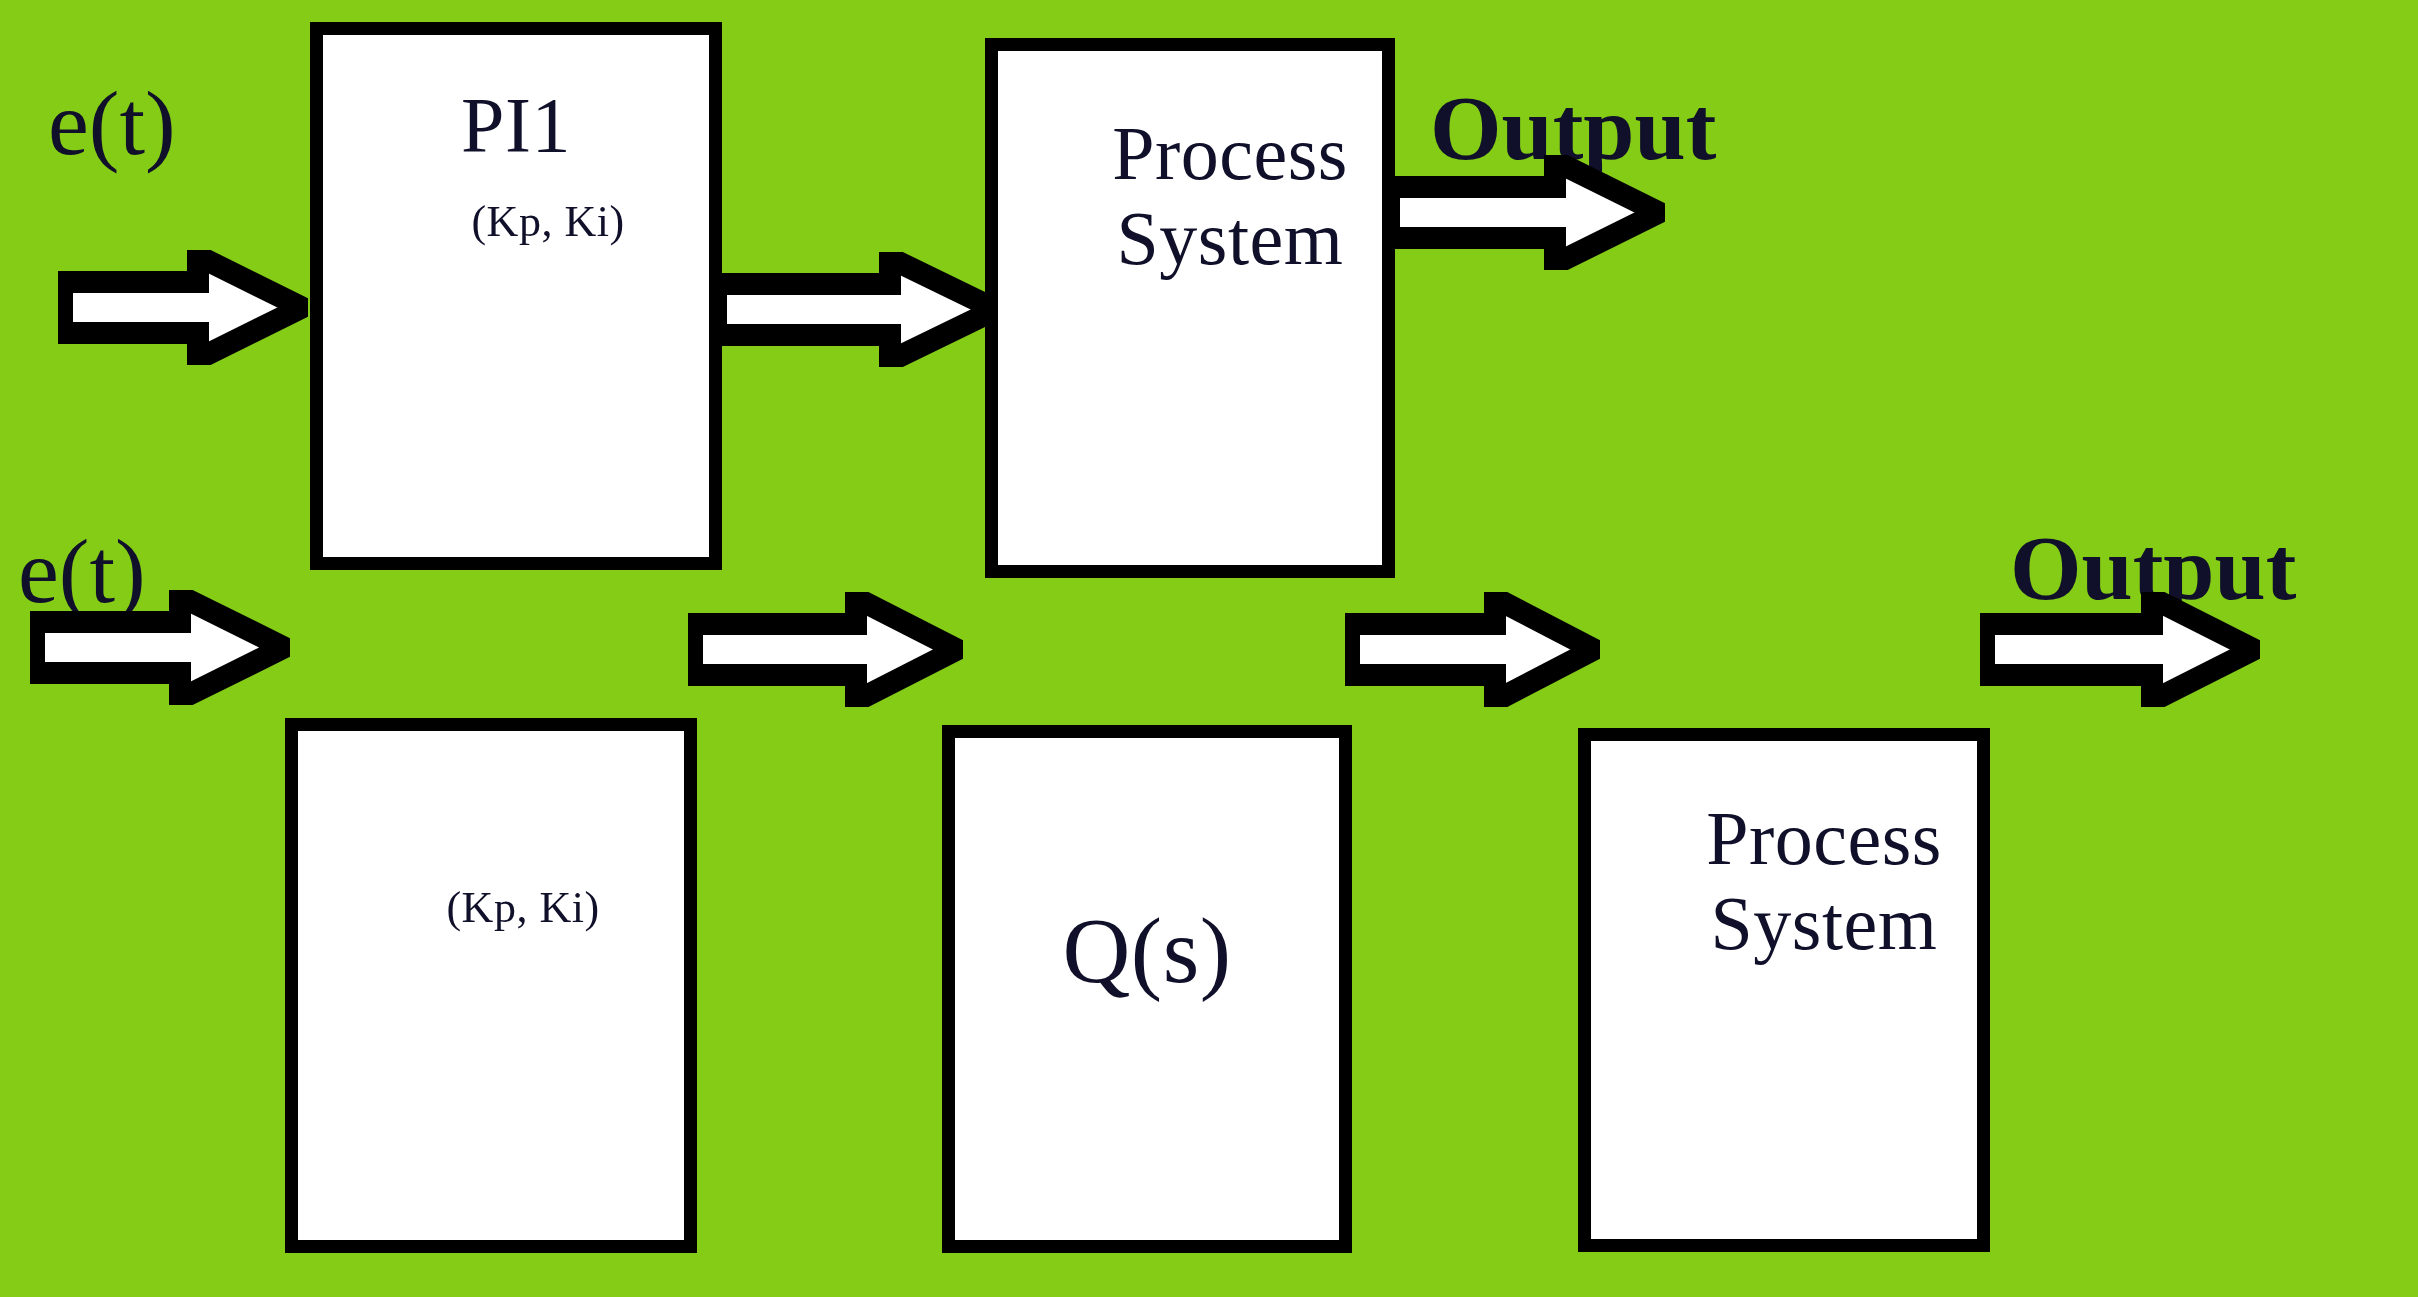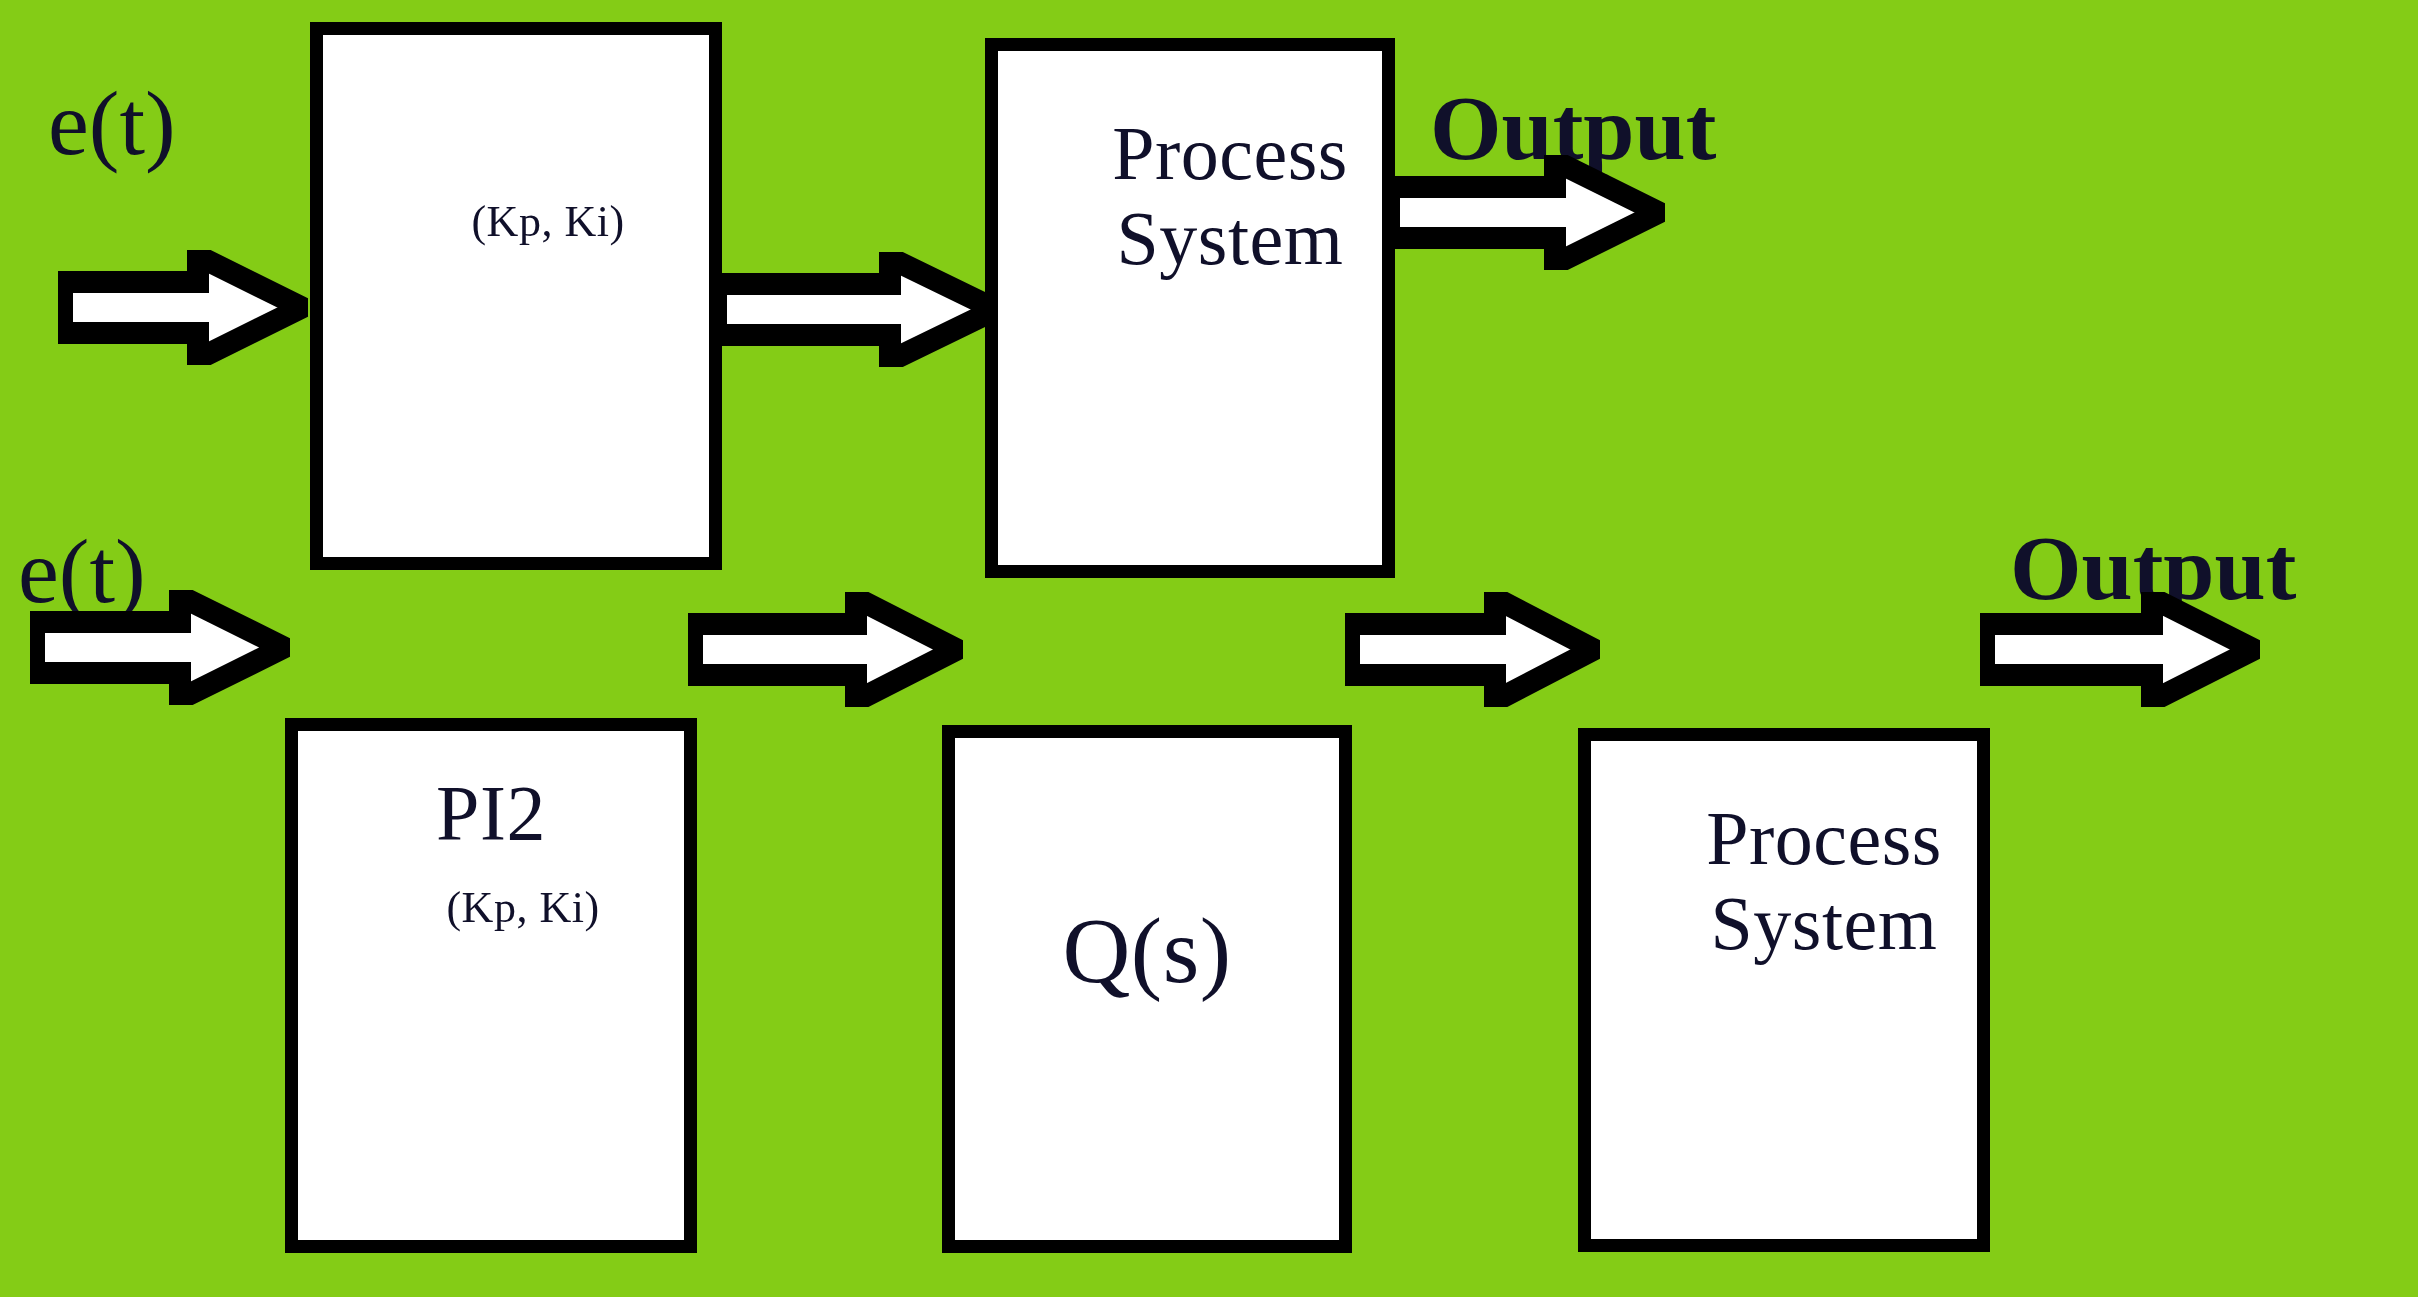--- a/index.html
+++ b/index.html
@@ -82,20 +82,21 @@
 
   <div class="label label-et" style="left:48px; top:70px;">e(t)</div>
 
   <div class="arrow" style="left:58px; top:250px; width:250px; height:115px;">
     <svg viewBox="0 0 250 115" preserveAspectRatio="none">
       <path d="M4 32 L140 32 L140 6 L244 57.5 L140 109 L140 83 L4 83 Z" fill="#ffffff" stroke="#000000" stroke-width="22" stroke-linejoin="miter"></path>
     </svg>
   </div>
 
   <div class="block" style="left:310px; top:22px; width:412px; height:548px;">
+    <div class="block-text title-main" style="top:50px;">PI1</div>
     <div class="block-text title-sub" style="top:165px;">(Kp, Ki)</div>
   </div>
 
   <div class="arrow" style="left:712px; top:252px; width:290px; height:115px;">
     <svg viewBox="0 0 290 115" preserveAspectRatio="none">
       <path d="M4 32 L178 32 L178 6 L284 57.5 L178 109 L178 83 L4 83 Z" fill="#ffffff" stroke="#000000" stroke-width="22" stroke-linejoin="miter"></path>
     </svg>
   </div>
 
   <div class="block" style="left:985px; top:38px; width:410px; height:540px;">
@@ -113,21 +114,20 @@
 
   <div class="label label-et" style="left:18px; top:518px;">e(t)</div>
 
   <div class="arrow" style="left:30px; top:590px; width:260px; height:115px;">
     <svg viewBox="0 0 260 115" preserveAspectRatio="none">
       <path d="M4 32 L150 32 L150 6 L254 57.5 L150 109 L150 83 L4 83 Z" fill="#ffffff" stroke="#000000" stroke-width="22" stroke-linejoin="miter"></path>
     </svg>
   </div>
 
   <div class="block" style="left:285px; top:718px; width:412px; height:535px;">
-    <div class="block-text title-main" style="top:42px;">PI2</div>
     <div class="block-text title-sub" style="top:155px;">(Kp, Ki)</div>
   </div>
 
   <div class="arrow" style="left:688px; top:592px; width:275px; height:115px;">
     <svg viewBox="0 0 275 115" preserveAspectRatio="none">
       <path d="M4 32 L168 32 L168 6 L269 57.5 L168 109 L168 83 L4 83 Z" fill="#ffffff" stroke="#000000" stroke-width="22" stroke-linejoin="miter"></path>
     </svg>
   </div>
 
   <div class="block" style="left:942px; top:725px; width:410px; height:528px;">

